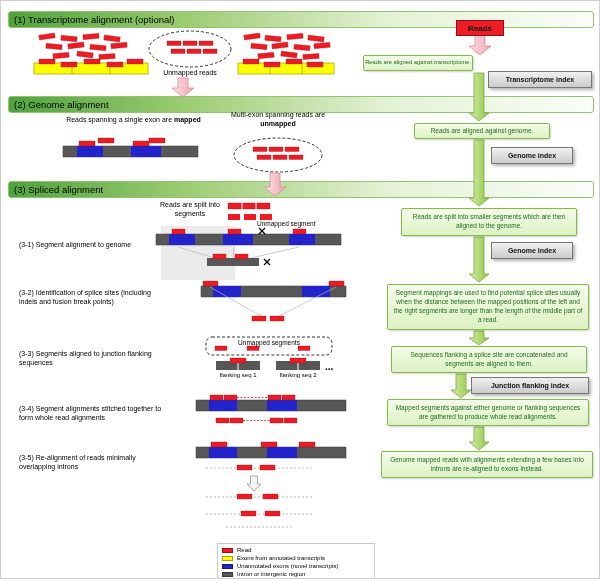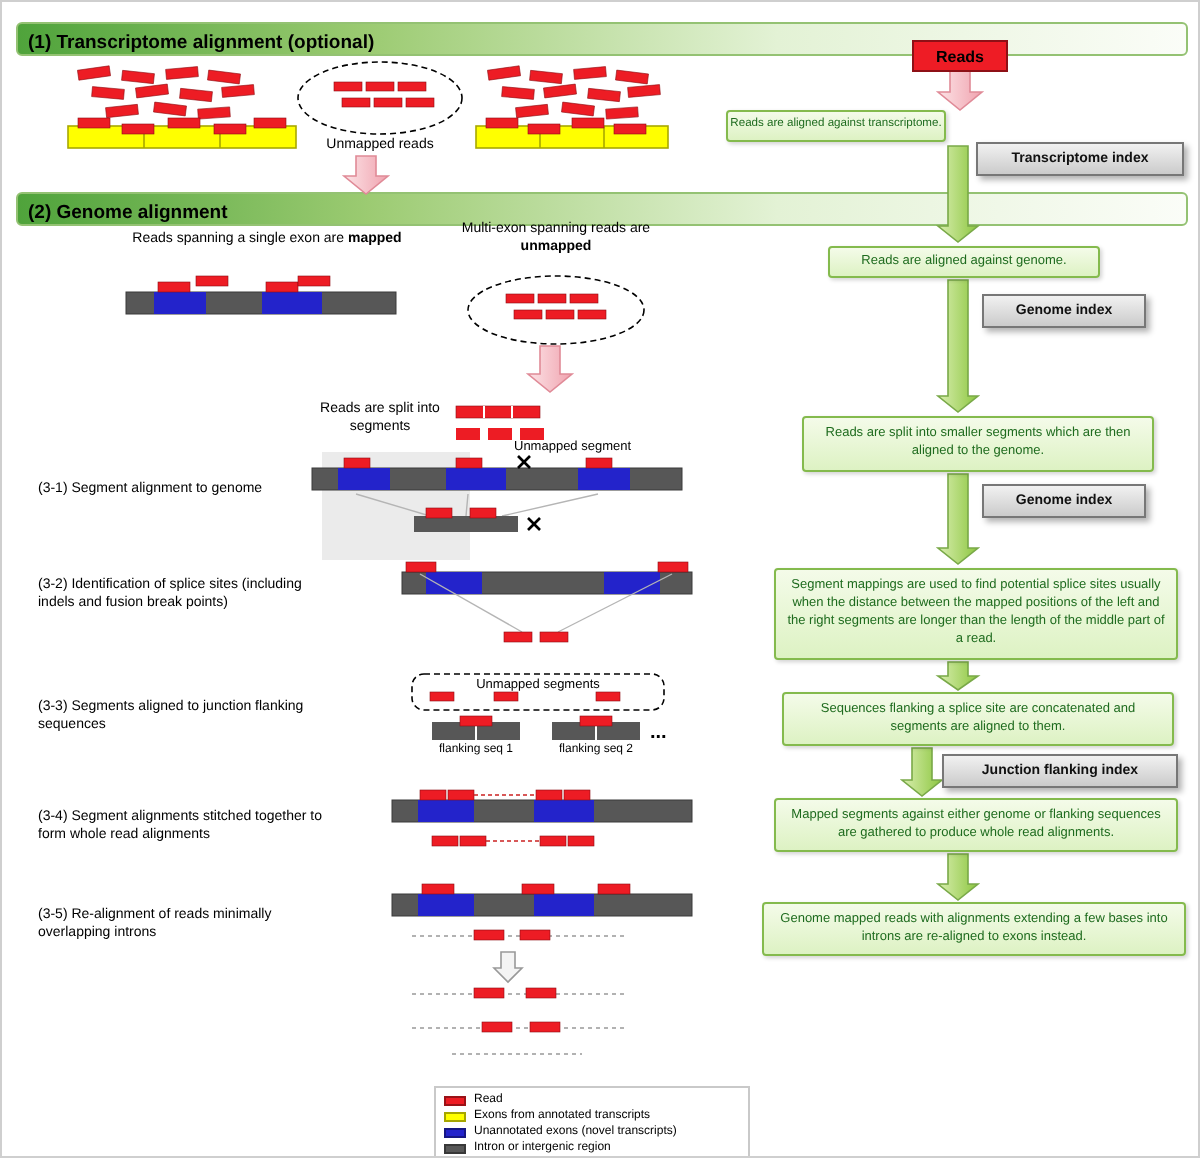--- a/index.html
+++ b/index.html
@@ -1,21 +1,21 @@
 <!DOCTYPE html>
 <html><head>
 <meta charset="utf-8">
 <style>
   *{margin:0;padding:0;box-sizing:border-box}
   body{font-family:"Liberation Sans",sans-serif;background:#ffffff}
   #canvas{position:relative;width:600px;height:579px;background:#fff;border:1px solid #cfcfcf;overflow:hidden}
   .secbar{position:absolute;left:7px;width:586px;height:17px;z-index:1;
     background:linear-gradient(90deg,#4fa33b,#9ccb72 30%,#e3f2d5 65%,#fbfdf8);
-    border:1px solid #94c273;border-radius:3px;display:flex;align-items:flex-end;
-    font-weight:bold;font-size:9.5px;color:#000;padding-left:5px}
+    border:1px solid #94c273;border-radius:3px;display:flex;align-items:center;
+    font-weight:normal;font-size:9.5px;color:#000;padding-left:5px}
   svg.overlay{position:absolute;left:0;top:0;z-index:2}
   .lbl{position:absolute;z-index:3;font-size:7px;color:#000;line-height:1.3}
   .center{text-align:center}
   .flowbox{position:absolute;z-index:3;background:linear-gradient(180deg,#f4fbe9,#ddf2c3);
     border:1px solid #84ba4d;border-radius:2px;color:#1e6b1e;font-size:6.5px;line-height:1.35;
     display:flex;align-items:center;justify-content:center;text-align:center;
     padding:1px 4px;box-shadow:1px 1px 2px rgba(0,0,0,.18)}
   .nowrap{white-space:nowrap;font-size:5.8px}
   .indexbox{position:absolute;z-index:3;background:linear-gradient(180deg,#f1f1f1,#cbcbcb);
     border:1px solid #777;display:flex;align-items:center;justify-content:center;
@@ -31,20 +31,23 @@
 <body>
 
 <div id="canvas">
 
   <div class="secbar" style="top:10px">
     <span>(1) Transcriptome alignment (optional)</span>
   </div>
   <div class="secbar" style="top:95px">
     <span>(2) Genome alignment</span>
   </div>
+  <div class="secbar" style="top:180px">
+    <span>(3) Spliced alignment</span>
+  </div>
 
   <svg class="overlay" width="600" height="579" viewBox="0 0 600 579">
     <defs>
       <linearGradient id="gGreen" x1="0" y1="0" x2="1" y2="0">
         <stop offset="0" stop-color="#d9eeb0"></stop>
           <stop offset="1" stop-color="#8cc63f"></stop>
       </linearGradient>
       <linearGradient id="gPink" x1="0" y1="0" x2="1" y2="0">
         <stop offset="0" stop-color="#fce3e6"></stop>
           <stop offset="1" stop-color="#f0a3af"></stop>

